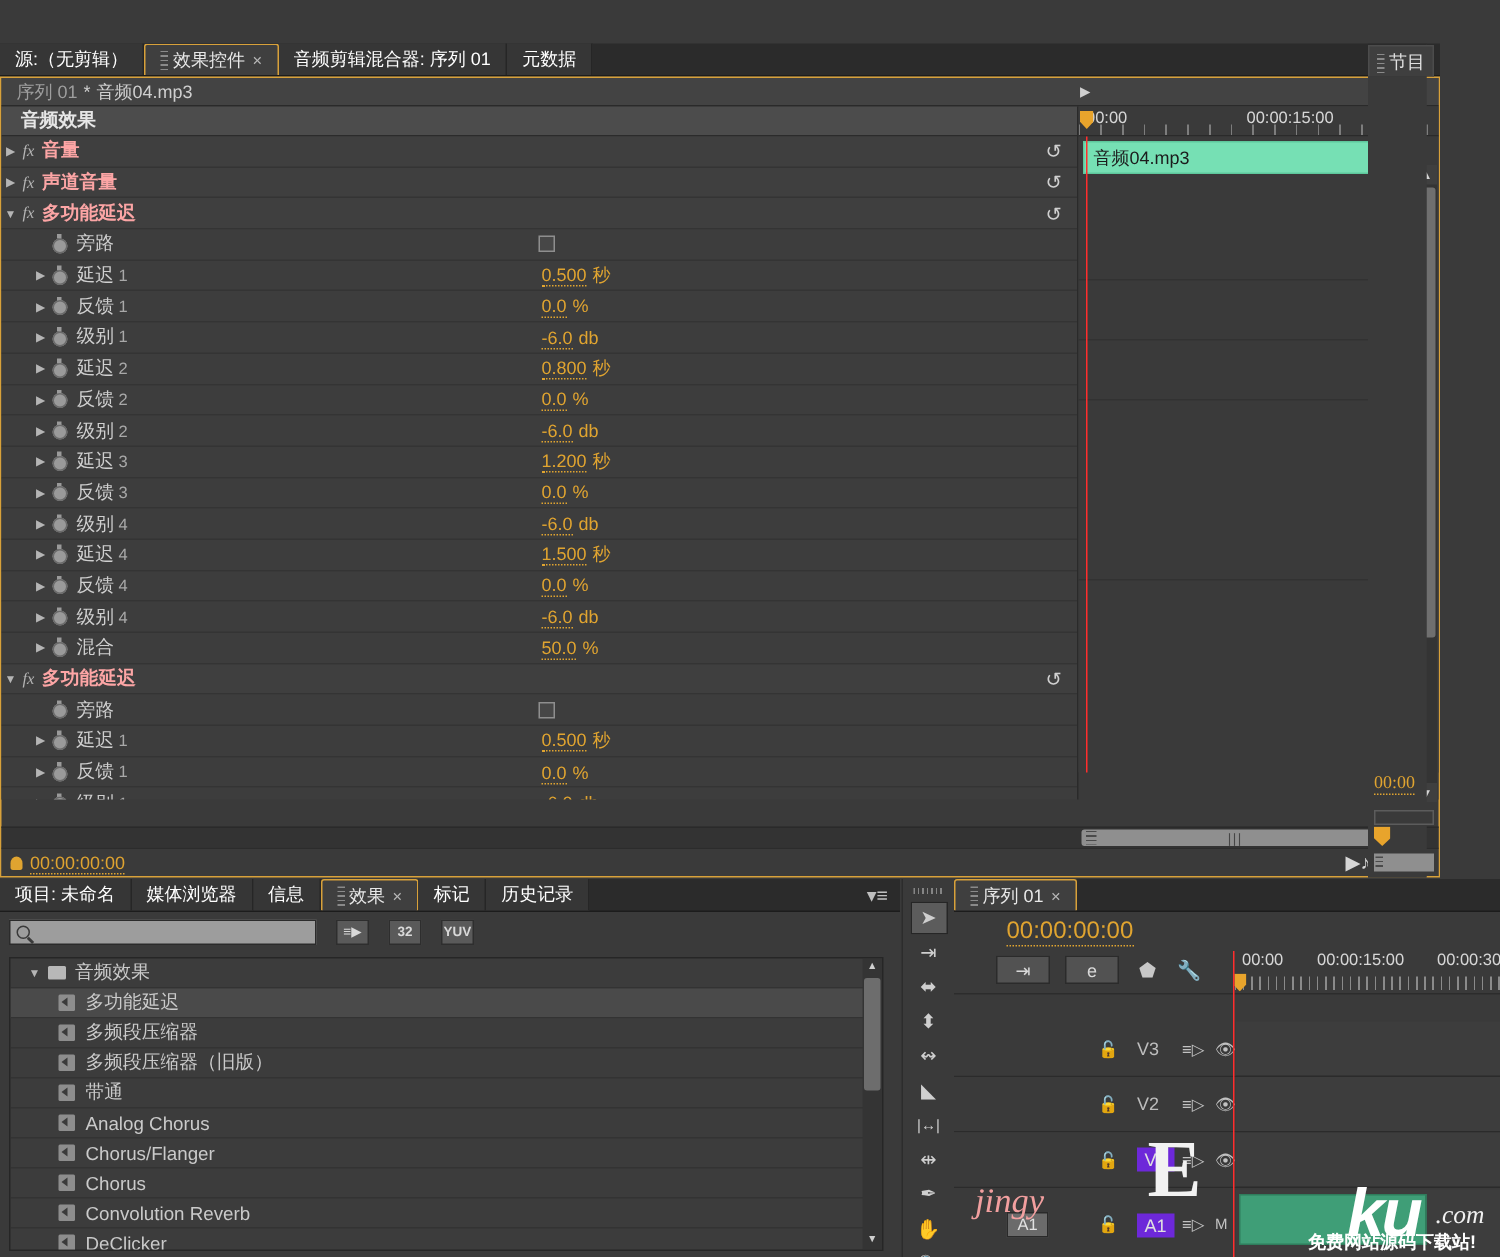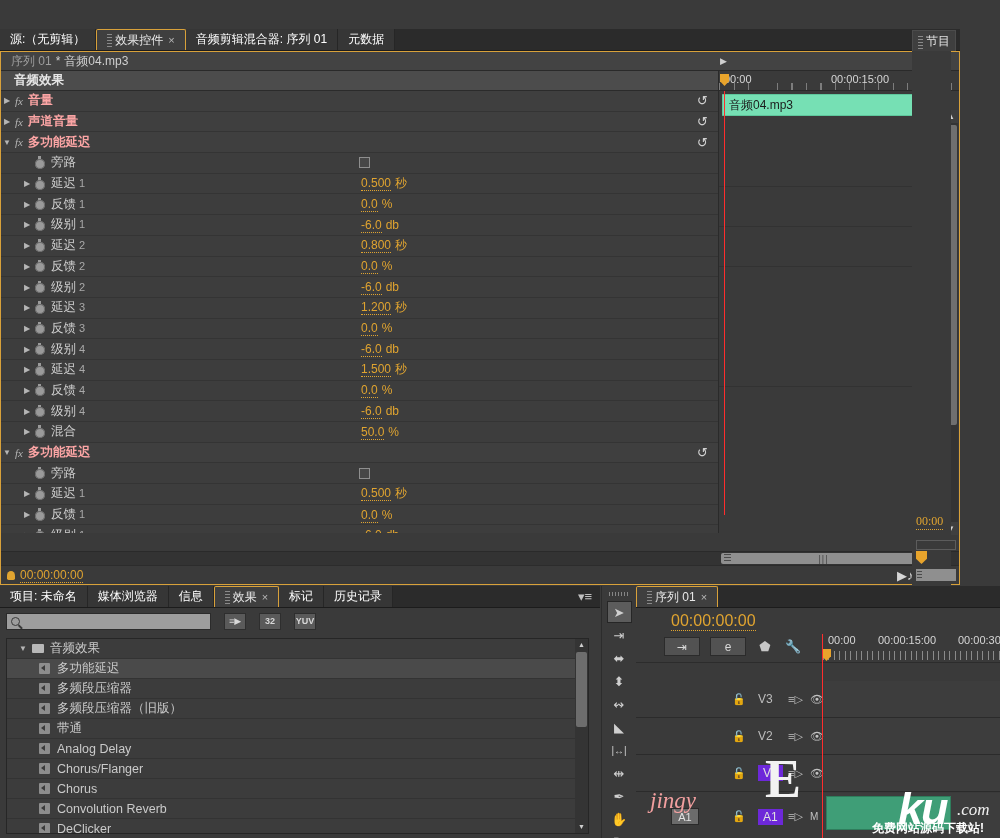--- a/index.html
+++ b/index.html
@@ -601,21 +601,21 @@
             <div class="ef-row">
               <span class="fx-ico"></span>
               <span>多频段压缩器（旧版）</span>
             </div>
             <div class="ef-row">
               <span class="fx-ico"></span>
               <span>带通</span>
             </div>
             <div class="ef-row">
               <span class="fx-ico"></span>
-              <span>Analog Delay</span>
+              <span>Analog Chorus</span>
             </div>
             <div class="ef-row">
               <span class="fx-ico"></span>
               <span>Chorus/Flanger</span>
             </div>
             <div class="ef-row">
               <span class="fx-ico"></span>
               <span>Chorus</span>
             </div>
             <div class="ef-row">

